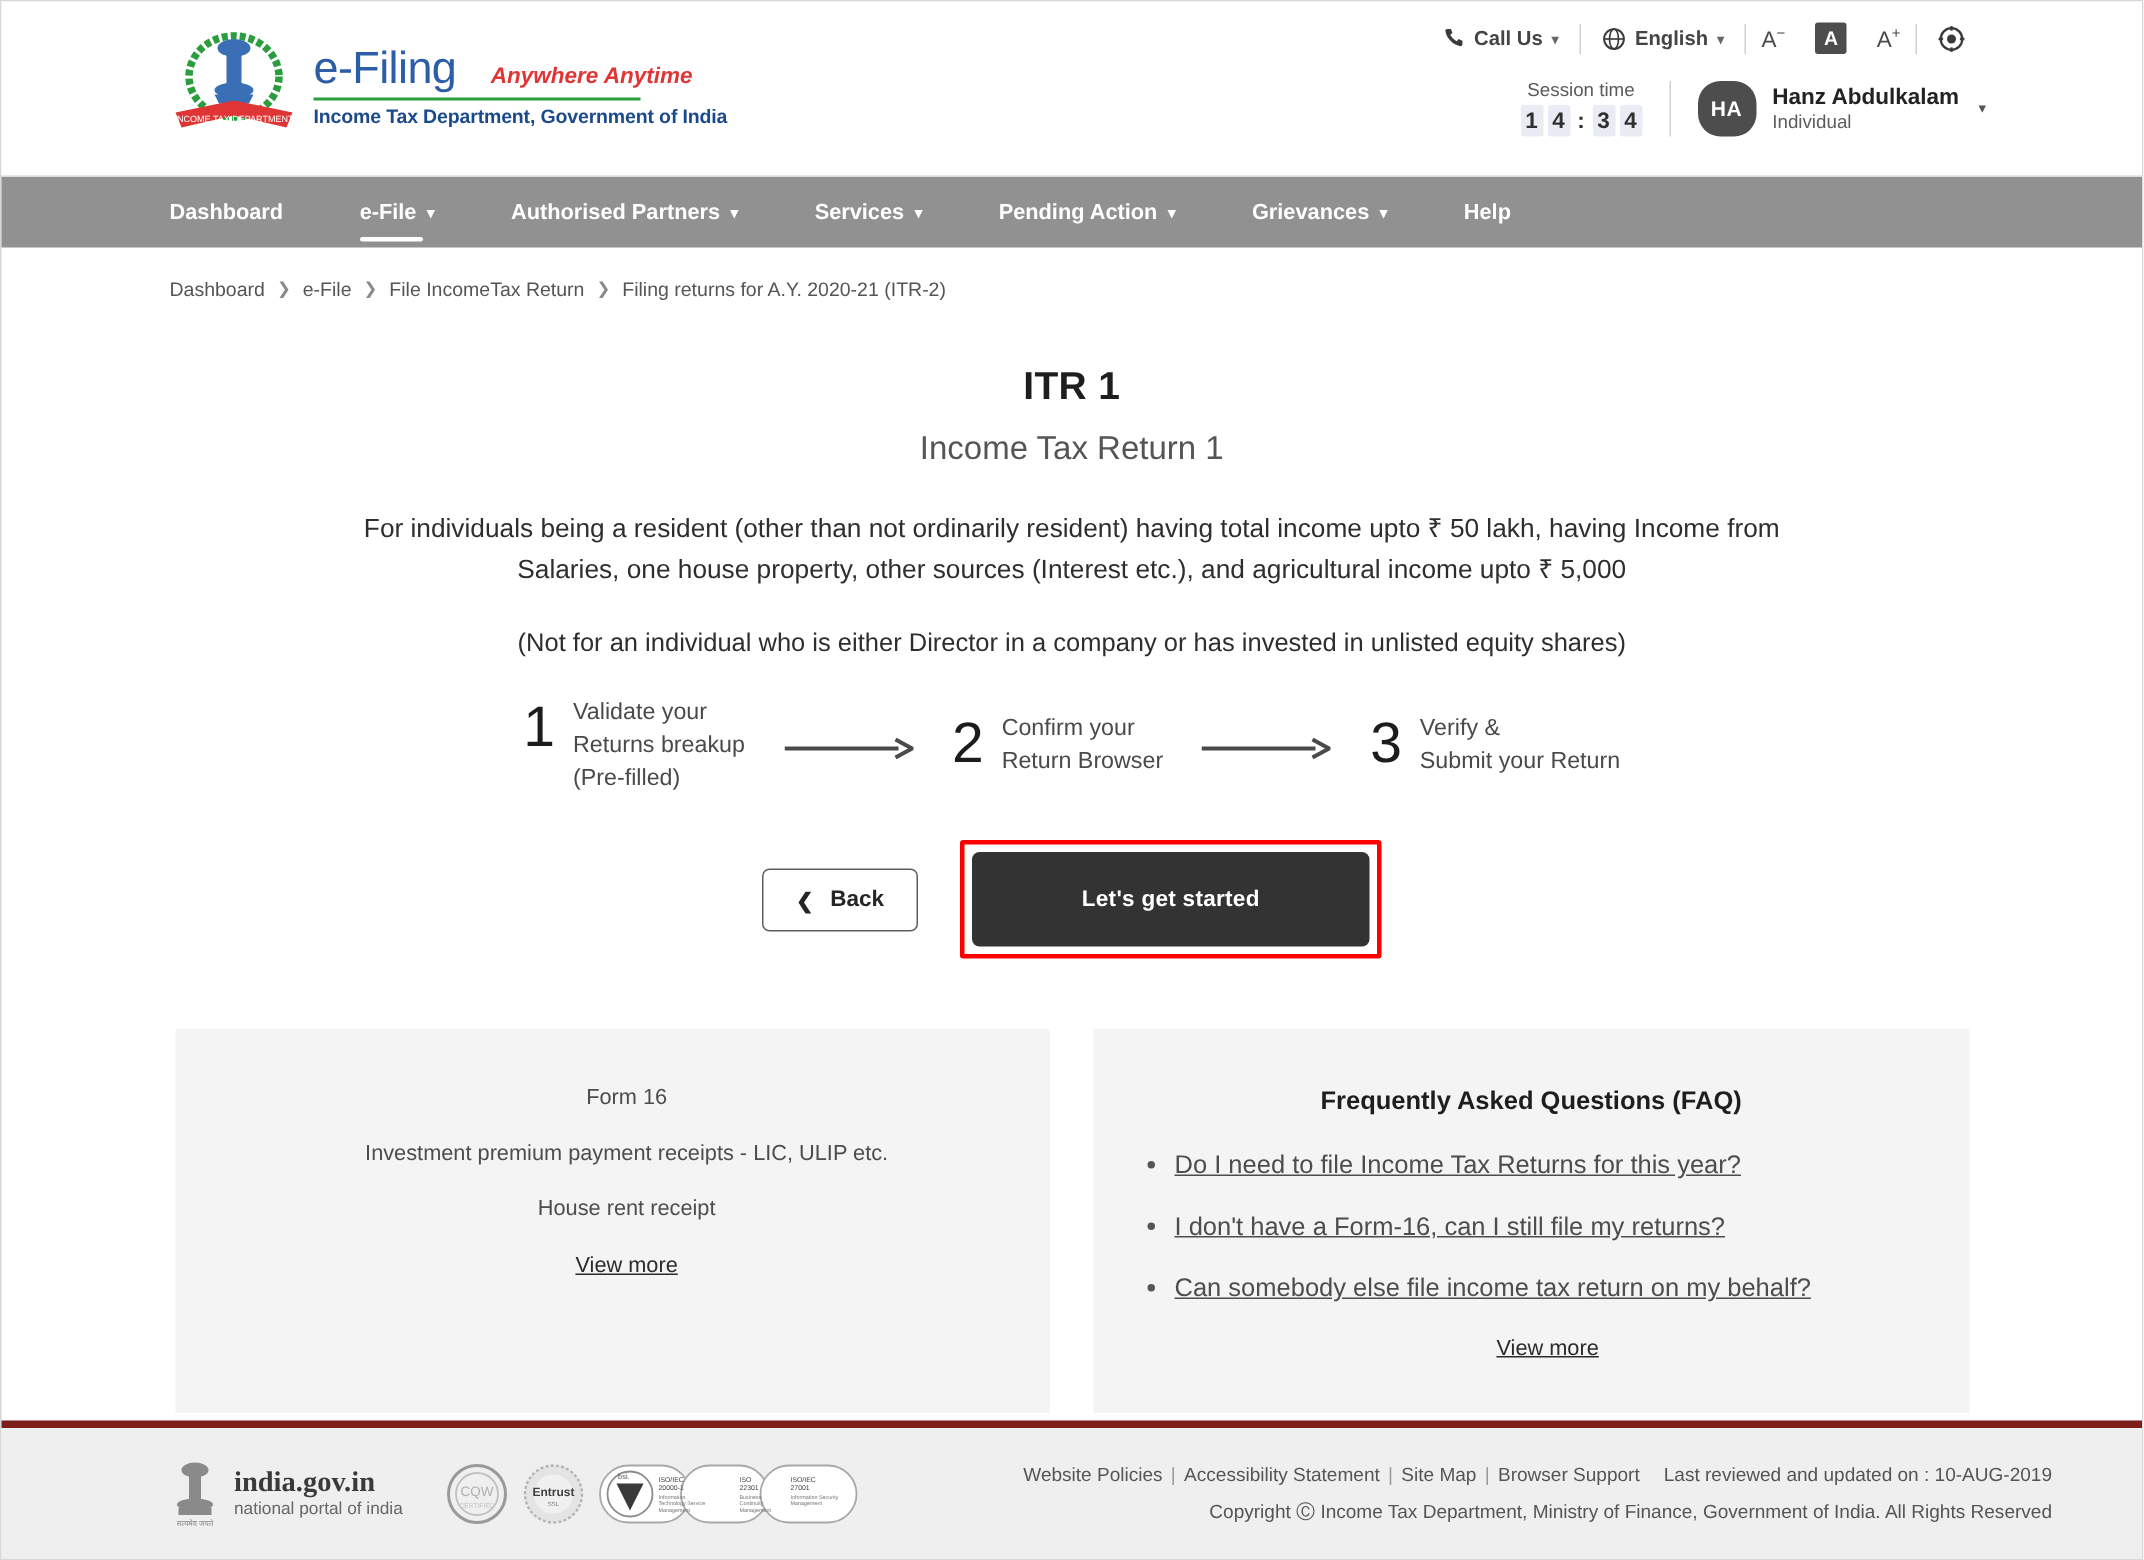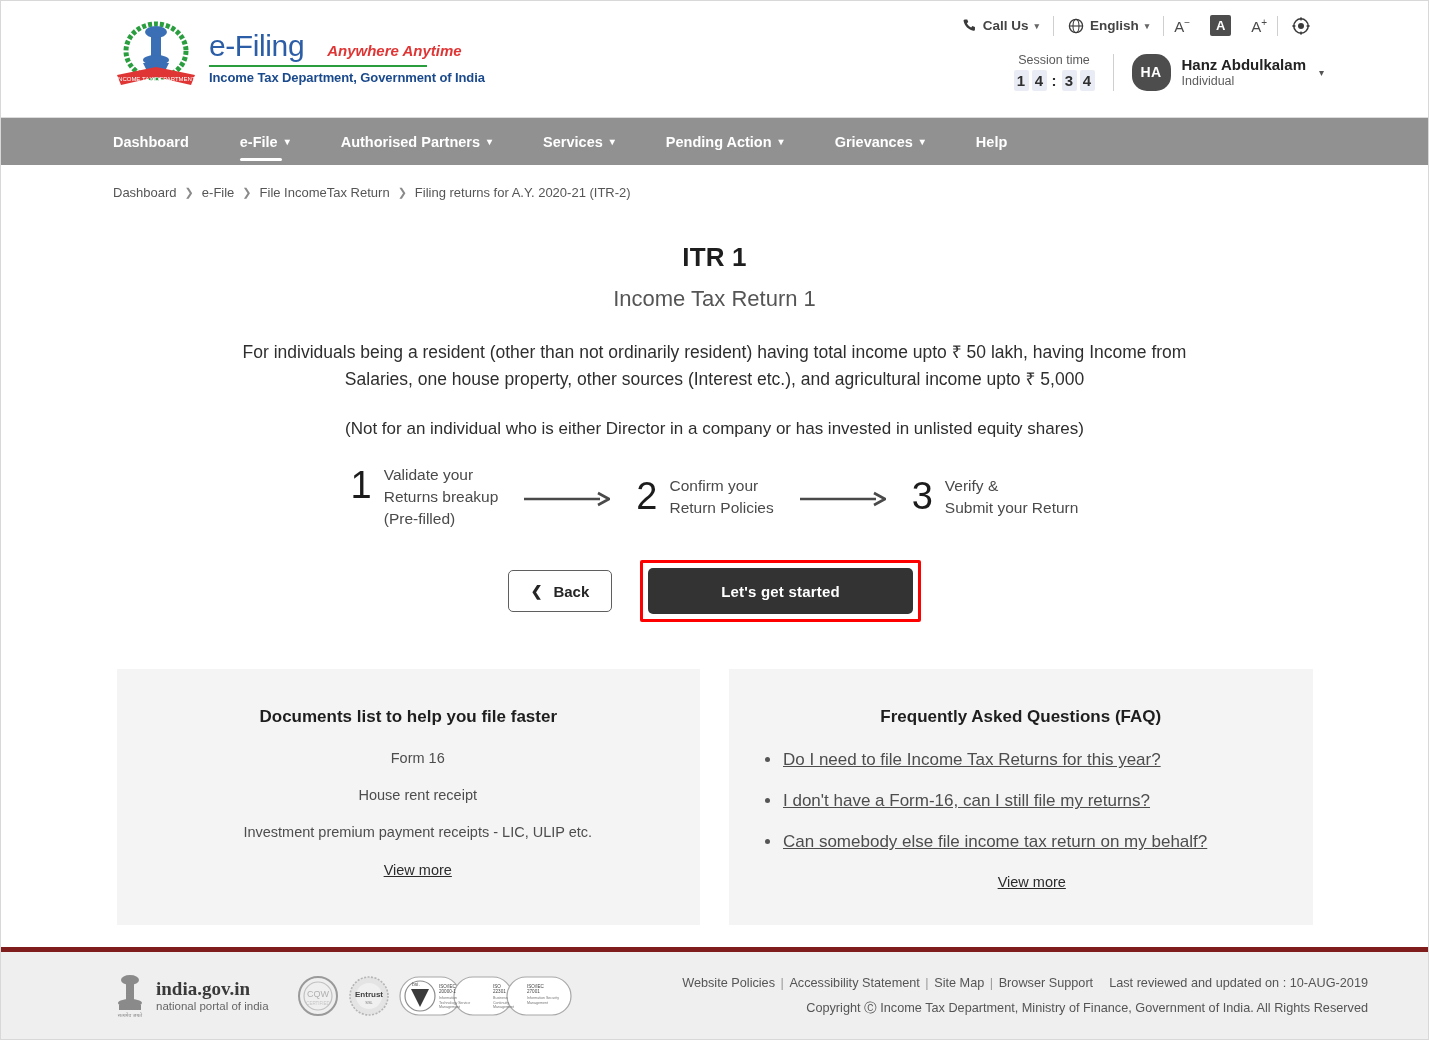--- a/index.html
+++ b/index.html
@@ -273,21 +273,21 @@
     font-size: 15px; font-weight: bold; color: #252525;
     cursor: pointer;
   }
   .btn-back .chev { font-size: 14px; }
   .highlight-box {
     border: 3px solid #ff0000;
     padding: 5px;
     border-radius: 2px;
   }
   .btn-primary {
-    width: 265px; height: 46px;
+    width: 265px; height: 63px;
     background: #333333;
     color: #ffffff;
     border: none;
     border-radius: 5px;
     font-size: 15px;
     font-weight: bold;
     font-family: "Liberation Sans", sans-serif;
     cursor: pointer;
     letter-spacing: 0.2px;
   }
@@ -536,21 +536,21 @@
         <svg width="86" height="16" viewBox="0 0 86 16">
             <line x1="0" y1="8" x2="76" y2="8" stroke="#4a4a4a" stroke-width="2.6"></line>
             <path d="M74 2 L85 8 L74 14" fill="none" stroke="#4a4a4a" stroke-width="2.6"></path>
           </svg>
       </span>
 
       <div class="step">
         <div class="step-num">2</div>
         <div class="step-txt">
           <div>Confirm your</div>
-          <div>Return Policies</div>
+          <div>Return Browser</div>
         </div>
       </div>
 
       <span class="arrow">
         <svg width="86" height="16" viewBox="0 0 86 16">
             <line x1="0" y1="8" x2="76" y2="8" stroke="#4a4a4a" stroke-width="2.6"></line>
             <path d="M74 2 L85 8 L74 14" fill="none" stroke="#4a4a4a" stroke-width="2.6"></path>
           </svg>
       </span>
 
@@ -568,24 +568,23 @@
         <span class="chev">❮</span>
         <span>Back</span>
       </div>
       <div class="highlight-box">
         <button class="btn-primary">Let's get started</button>
       </div>
     </div>
 
     <div class="cards">
       <div class="card">
-        <div class="card-title">Documents list to help you file faster</div>
         <div class="doc-item">Form 16</div>
+        <div class="doc-item">Investment premium payment receipts - LIC, ULIP etc.</div>
         <div class="doc-item">House rent receipt</div>
-        <div class="doc-item">Investment premium payment receipts - LIC, ULIP etc.</div>
         <div class="docs-view-more">
           <span class="view-more">View more</span>
         </div>
       </div>
 
       <div class="card">
         <div class="card-title">Frequently Asked Questions (FAQ)</div>
         <ul class="faq-ul">
           <li class="faq-li">
             <span class="bullet"></span>

